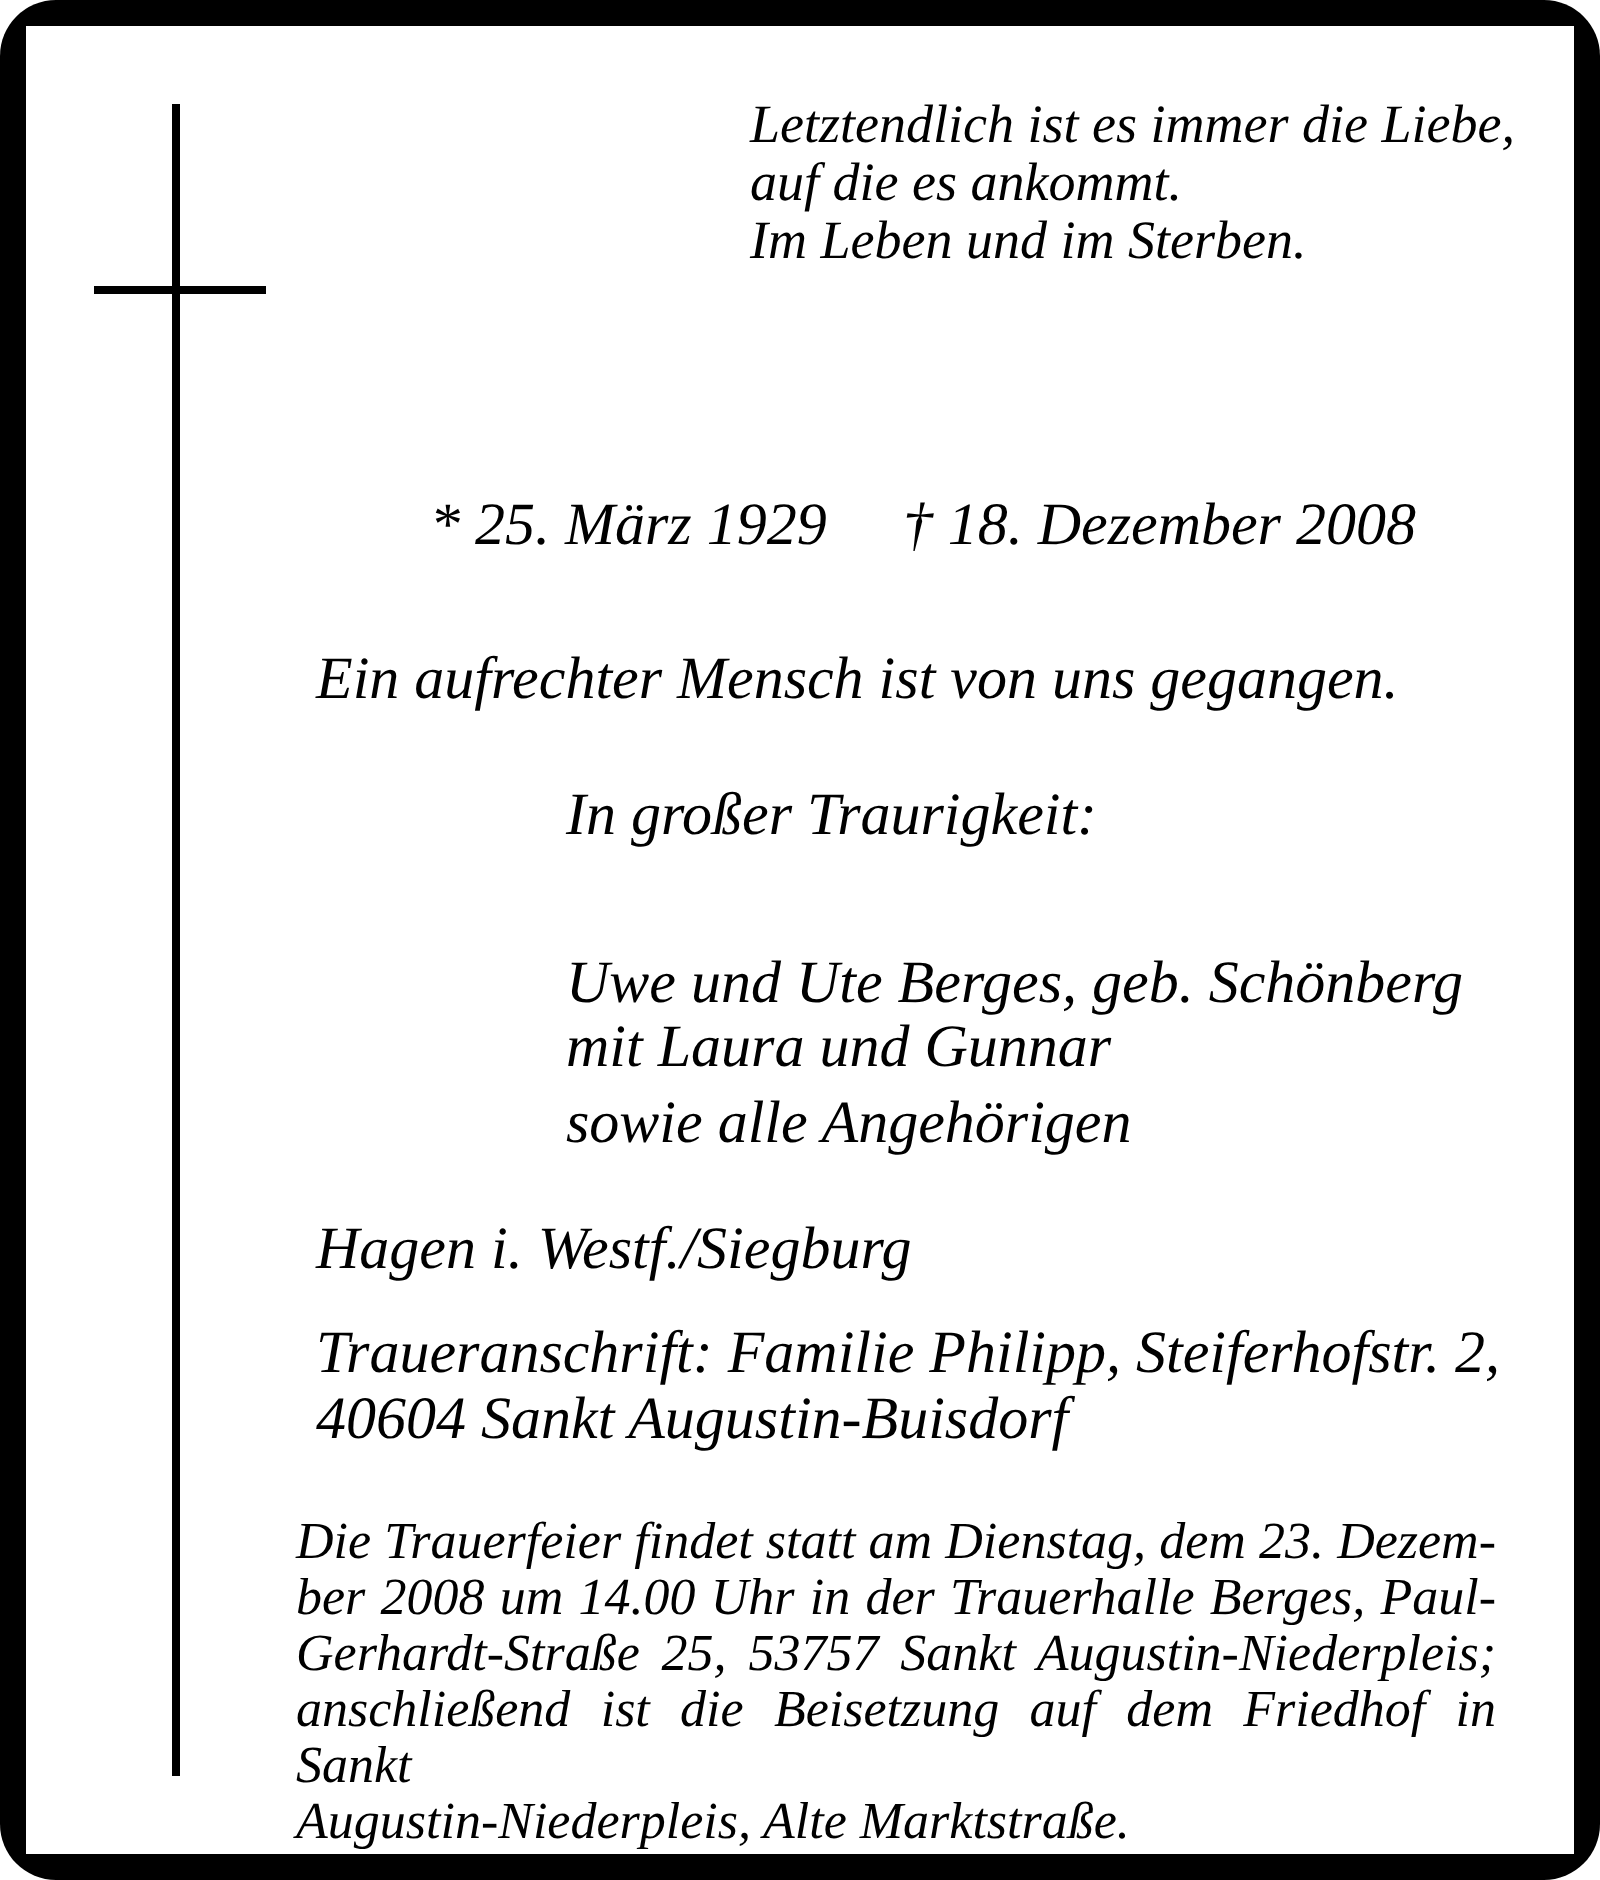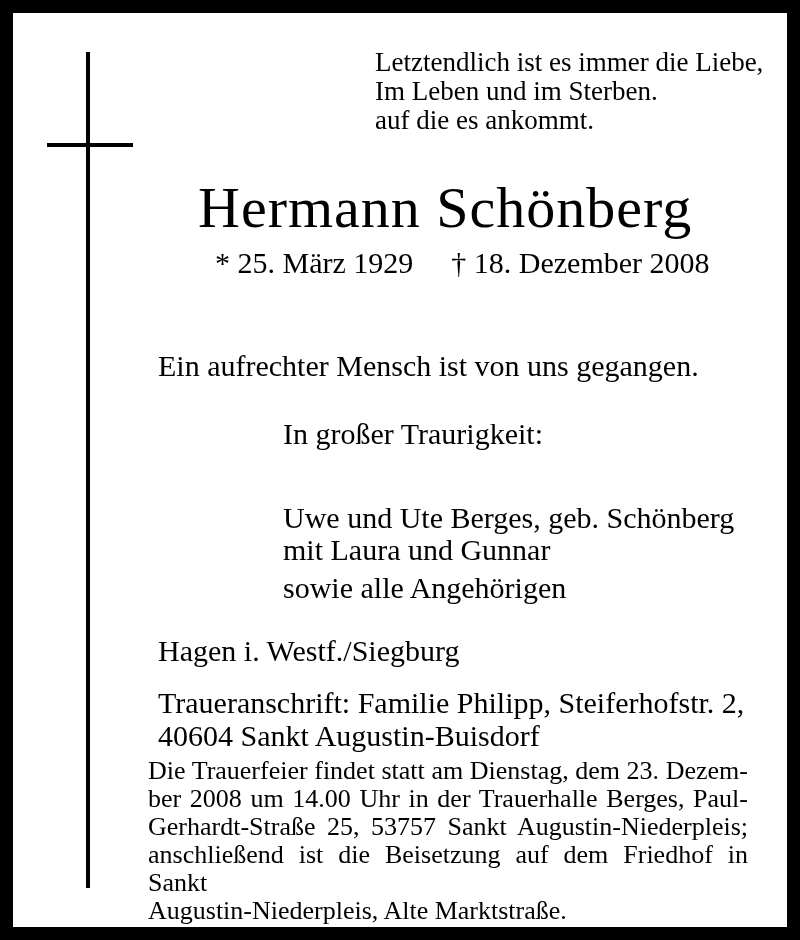--- a/index.html
+++ b/index.html
@@ -7,21 +7,23 @@
     padding: 0;
     background: #ffffff;
   }
   .notice-frame {
     position: relative;
     width: 800px;
     height: 940px;
     background: #000000;
     overflow: hidden;
     font-family: "Liberation Serif", "DejaVu Serif", serif;
+    font-style: italic;
     color: #000000;
+    border-radius: 28px;
   }
   .paper {
     position: absolute;
     left: 13px;
     top: 13px;
     width: 774px;
     height: 914px;
     background: #ffffff;
   }
   .abs { position: absolute; white-space: nowrap; }
@@ -57,21 +59,20 @@
   .dates-line {
     left: 215px;
     top: 246px;
     font-size: 30px;
     line-height: 33px;
   }
   .dates-line .death { margin-left: 38px; }
   .body-text {
     font-size: 30px;
     line-height: 33px;
-    margin-top: 26px;
   }
   .tribute { left: 158px; top: 323px; }
   .mourners-intro { left: 283px; top: 391px; }
   .mourner-0 { left: 283px; top: 431px; }
   .mourner-1 { left: 283px; top: 475px; }
   .mourner-2 { left: 283px; top: 507px; }
   .mourner-3 { left: 283px; top: 545px; }
   .places { left: 158px; top: 608px; }
   .condolence-address { left: 158px; top: 660px; }
   .funeral-details {
@@ -92,25 +93,24 @@
 <body>
 
 <div class="notice-frame">
   <div class="paper"></div>
 
   <div class="cross-vertical"></div>
   <div class="cross-horizontal"></div>
 
   <div class="abs epigraph">
     <div>Letztendlich ist es immer die Liebe,</div>
+    <div>auf die es ankommt.</div>
     <div>Im Leben und im Sterben.</div>
-    <div>auf die es ankommt.</div>
   </div>
 
-  <div class="abs deceased-name">Hermann Schönberg</div>
 
   <div class="abs dates-line">
     <span class="birth">* 25. März 1929</span><span class="death">† 18. Dezember 2008</span>
   </div>
 
   <div class="abs body-text tribute">Ein aufrechter Mensch ist von uns gegangen.</div>
 
   <div class="abs body-text mourners-intro">In großer Traurigkeit:</div>
   <div class="abs body-text mourner-1">Uwe und Ute Berges, geb. Schönberg</div>
   <div class="abs body-text mourner-2">mit Laura und Gunnar</div>

